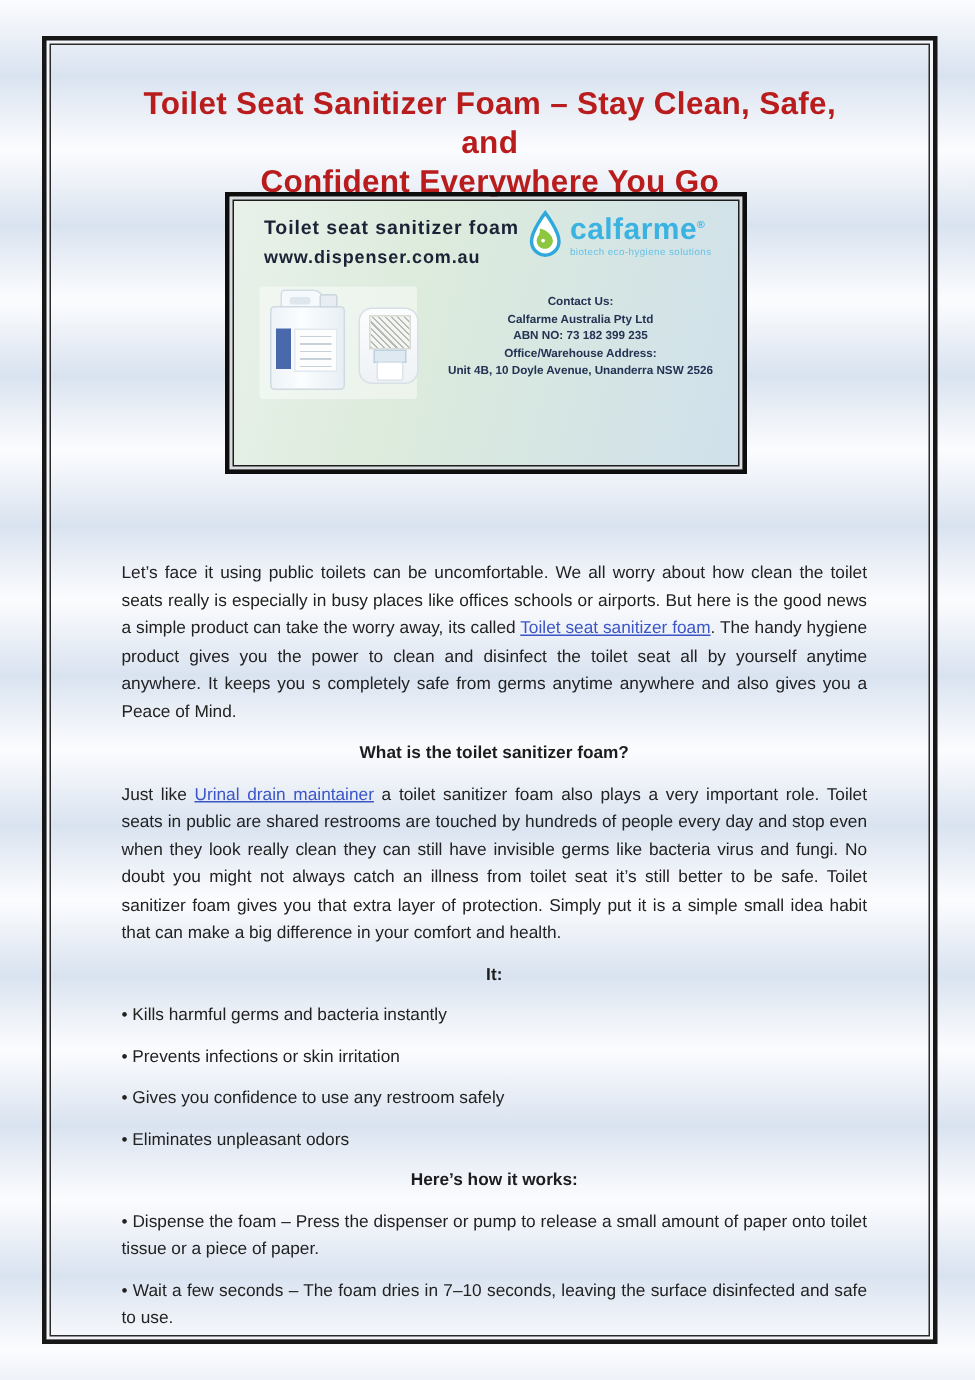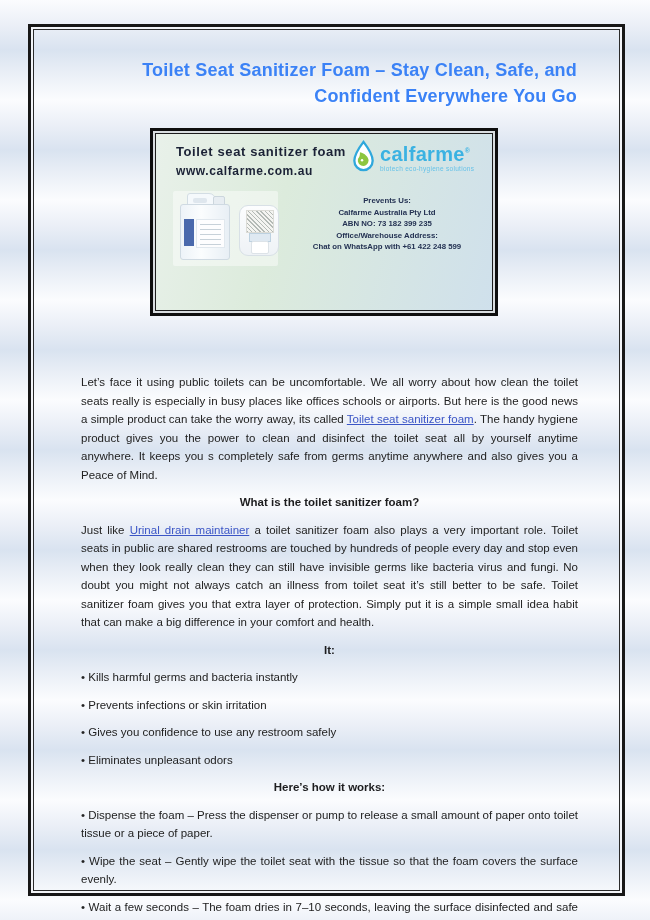--- a/index.html
+++ b/index.html
@@ -9,22 +9,22 @@
     background:repeating-linear-gradient(180deg,
       #fbfcfe 0px,#e9eef6 28px,#d9e3f0 50px,#e9eef6 72px,#fbfcfe 100px);
   }
   .page{
     position:absolute;left:28px;top:24px;width:597px;height:872px;
     box-sizing:border-box;border:3px solid #171717;
     box-shadow:inset 0 0 0 2px #f2f4f8, inset 0 0 0 3px #2b2b2b;
   }
   .title{
     position:absolute;left:45px;right:45px;top:30px;margin:0;
-    text-align:right;font-size:18px;line-height:26px;font-weight:bold;
-    color:#3b82f6;letter-spacing:.2px;
+    text-align:center;font-size:21px;line-height:26px;font-weight:bold;
+    color:#b91c1c;letter-spacing:.2px;
   }
   
   .banner{
     position:absolute;left:119px;top:101px;width:348px;height:188px;
     box-sizing:border-box;border:3px solid #0e0e0e;
     box-shadow:inset 0 0 0 2px #d9dde0, inset 0 0 0 3px #1d1d1d;
     background:linear-gradient(105deg,#e9f1ea 0%,#dcebdc 38%,#cfe0ec 100%);
   }
   .b-heading{position:absolute;left:23px;top:13px;font-size:13px;font-weight:bold;
     color:#1b2236;letter-spacing:.6px;}
@@ -75,21 +75,21 @@
 </style>
 </head>
 <body>
 
 <div class="page">
 
   <h1 class="title"><span>Toilet Seat Sanitizer Foam – Stay Clean, Safe, and</span><br><span>Confident Everywhere You Go</span></h1>
 
   <div class="banner">
     <div class="b-heading">Toilet seat sanitizer foam</div>
-    <div class="b-url">www.calfarme.com.au</div>
+    <div class="b-url">www.dispenser.com.au</div>
 
     <div class="logo">
       <svg class="drop" viewBox="0 0 24 32">
         <path d="M12 1.5 C12 1.5 3.2 13 3.2 19.6 a8.8 9 0 0 0 17.6 0 C20.8 13 12 1.5 12 1.5 Z" fill="#ffffff" stroke="#2fa8dc" stroke-width="2.2"></path>
         <path d="M8.6 11.5 C13.2 12.6 16.6 15.8 16.9 19.4 a5.2 5.2 0 1 1 -8.9 -3.7 C8.8 13.9 8.4 12.6 8.6 11.5 Z" fill="#8dc63f"></path>
         <circle cx="10.6" cy="19.2" r="1.2" fill="#ffffff"></circle>
       </svg>
       <div class="logo-text">
         <div class="brand"><span>calfarme</span><sup>®</sup></div>
         <div class="tagline">biotech eco-hygiene solutions</div>
@@ -105,42 +105,41 @@
         <div class="jc-label"></div>
       </div>
     </div>
     <div class="dispenser">
       <div class="disp-sticker"></div>
       <div class="disp-label"></div>
       <div class="disp-pump"></div>
     </div>
 
     <div class="contact">
-      <div>Prevents Us:</div>
+      <div>Contact Us:</div>
       <div>Calfarme Australia Pty Ltd</div>
       <div>ABN NO: 73 182 399 235</div>
       <div>Office/Warehouse Address:</div>
-      <div>Chat on WhatsApp with +61 422 248 599</div>
+      <div>Unit 4B, 10 Doyle Avenue, Unanderra NSW 2526</div>
     </div>
   </div>
 
   <div class="article">
     <p><span>Let’s face it using public toilets can be uncomfortable. We all worry about how clean the toilet seats really is especially in busy places like offices schools or airports. But here is the good news a simple product can take the worry away, its called </span><a href="#">Toilet seat sanitizer foam</a><span>. The handy hygiene product gives you the power to clean and disinfect the toilet seat all by yourself anytime anywhere. It keeps you s completely safe from germs anytime anywhere and also gives you a Peace of Mind.</span></p>
 
     <h2>What is the toilet sanitizer foam?</h2>
 
     <p><span>Just like </span><a href="#">Urinal drain maintainer</a><span> a toilet sanitizer foam also plays a very important role. Toilet seats in public are shared restrooms are touched by hundreds of people every day and stop even when they look really clean they can still have invisible germs like bacteria virus and fungi. No doubt you might not always catch an illness from toilet seat it’s still better to be safe.  Toilet sanitizer foam gives you that extra layer of protection. Simply put it is a simple small idea habit that can make a big difference in your comfort and health.</span></p>
 
     <h2>It:</h2>
 
     <p>• Kills harmful germs and bacteria instantly</p>
     <p>• Prevents infections or skin irritation</p>
     <p>• Gives you confidence to use any restroom safely</p>
     <p>• Eliminates unpleasant odors</p>
 
     <h2>Here’s how it works:</h2>
 
     <p>• Dispense the foam – Press the dispenser or pump to release a small amount of paper onto toilet tissue or a piece of paper.</p>
-    <p>• Wipe the seat – Gently wipe the toilet seat with the tissue so that the foam covers the surface evenly.</p>
     <p>• Wait a few seconds – The foam dries in 7–10 seconds, leaving the surface disinfected and safe to use.</p>
   </div>
 
 </div>
 
 </body></html>

